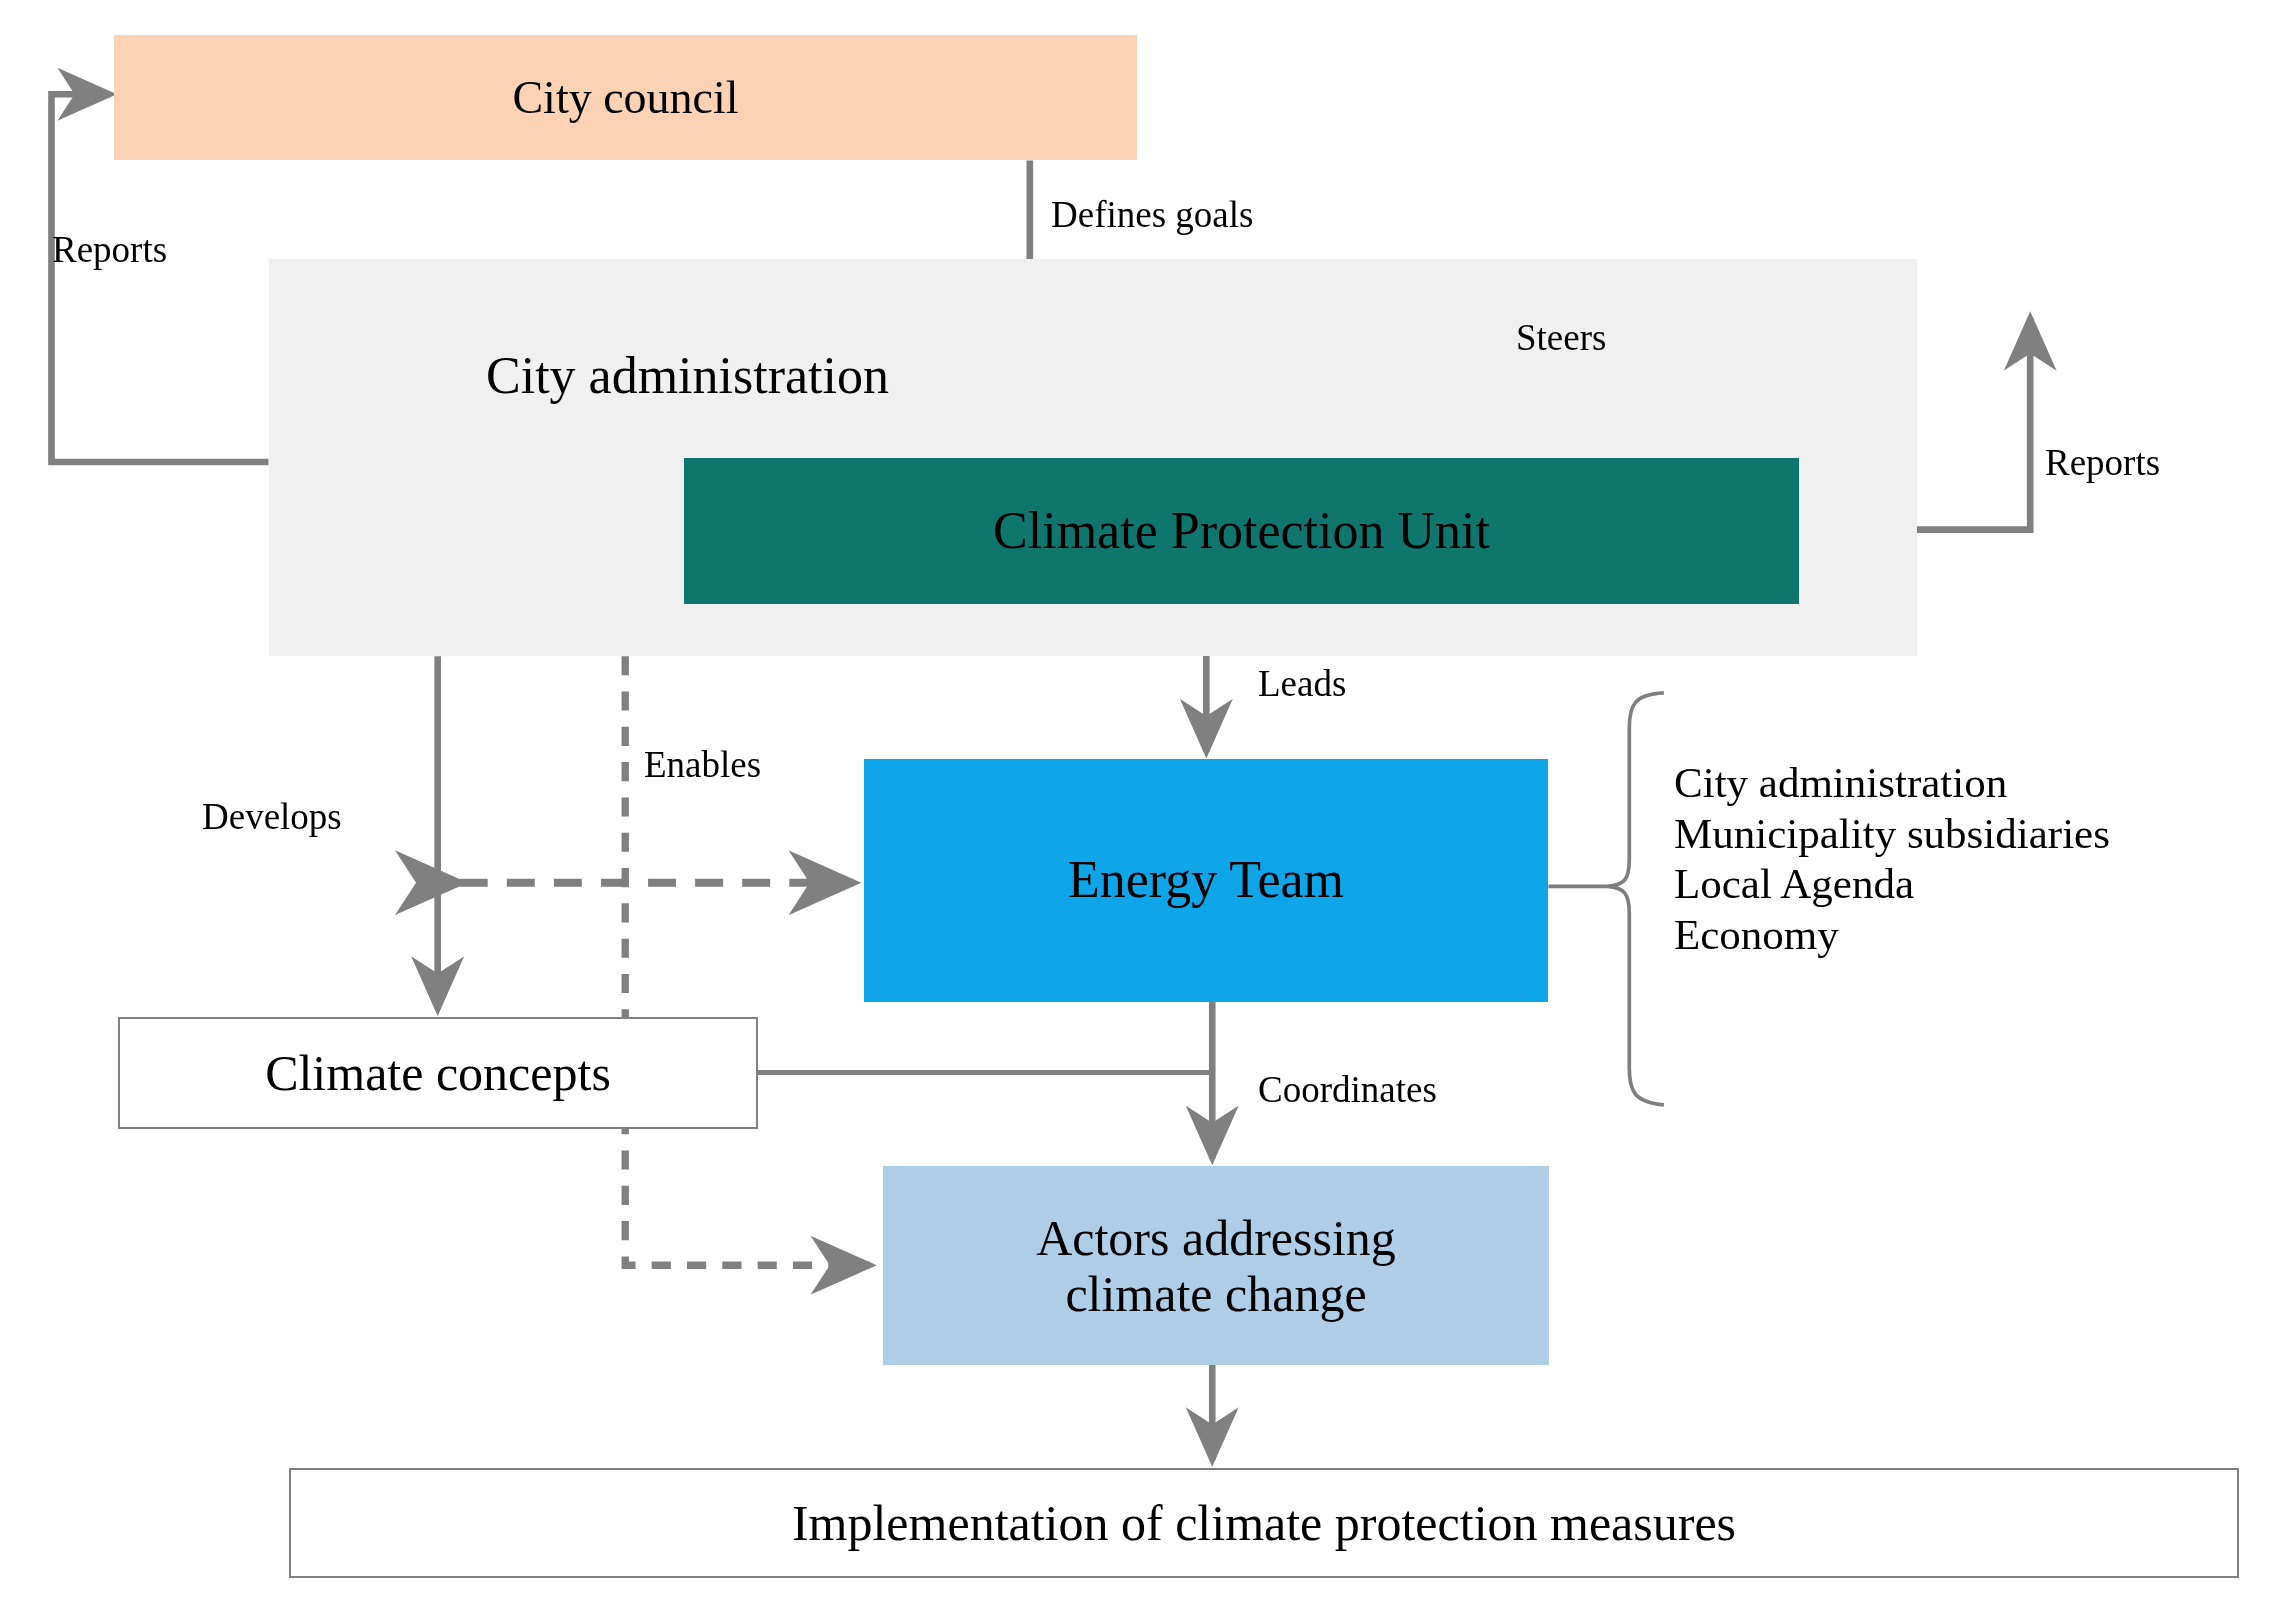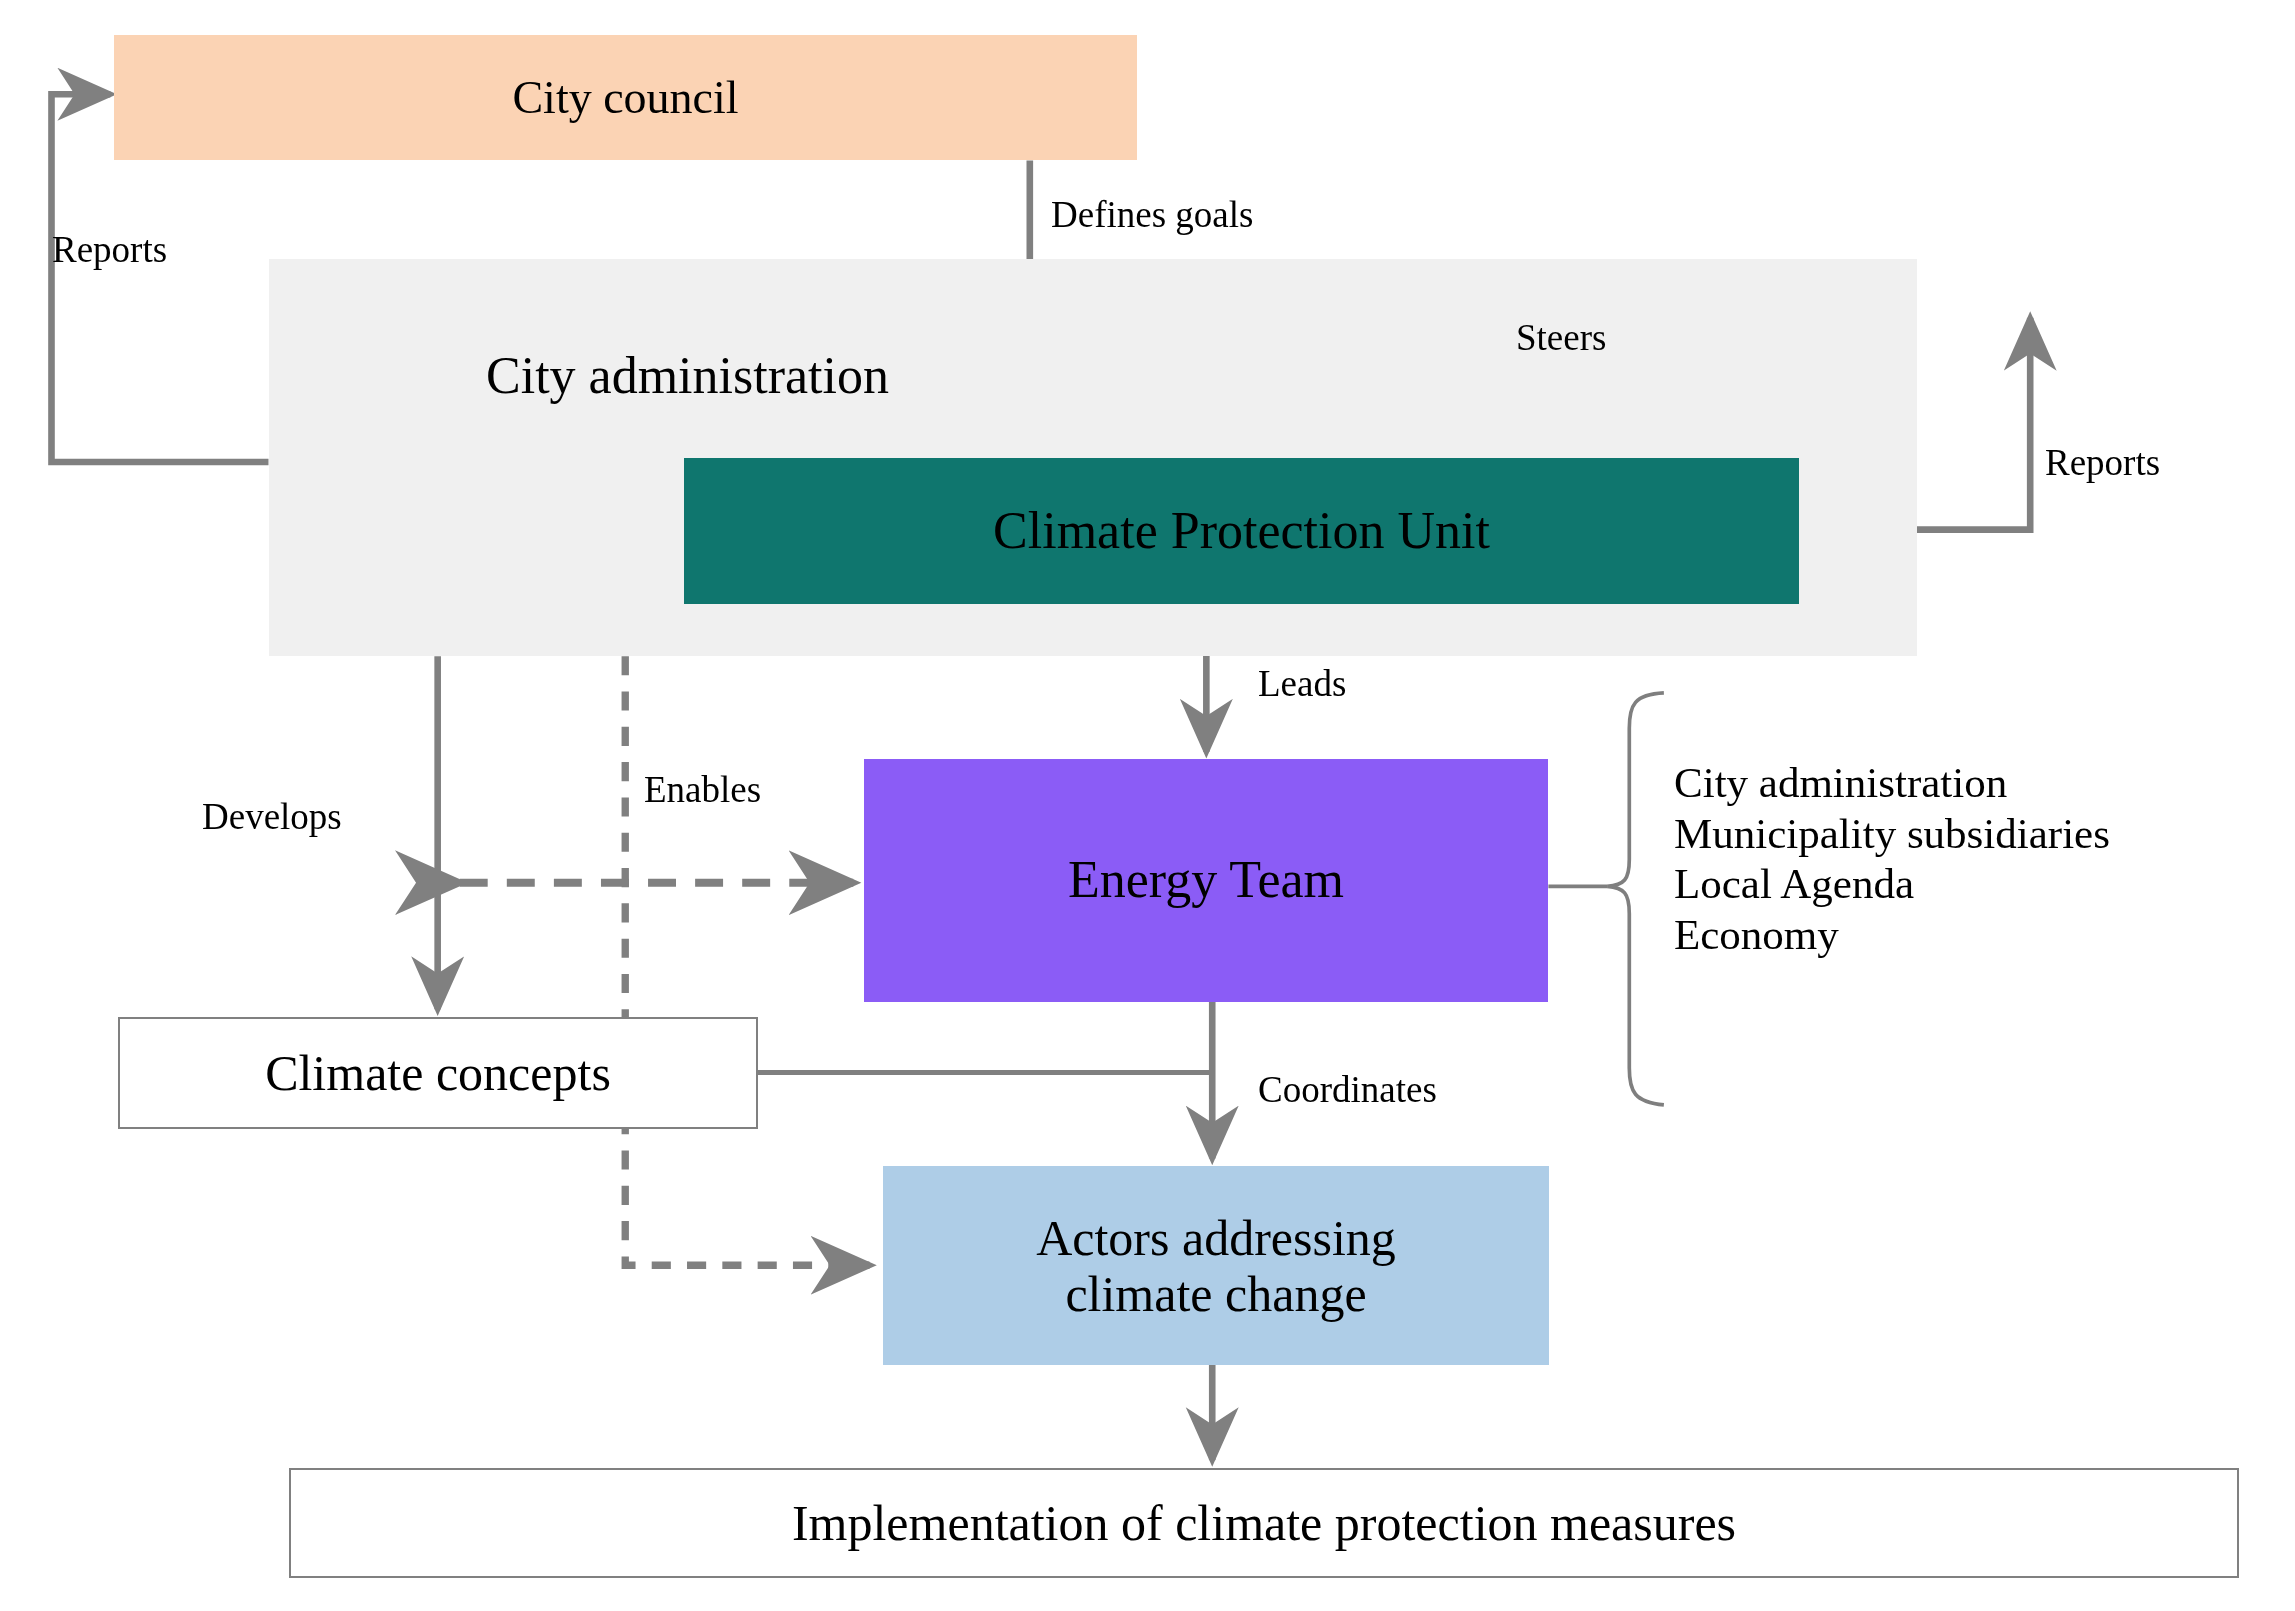--- a/index.html
+++ b/index.html
@@ -44,21 +44,21 @@
     background:#ffffff; border:2.2px solid #808080;
     font-size:54px;
   }
   .box-cpu{
     left:684px; top:458px; width:1115px; height:146px;
     background:#0f766e; border:none;
     font-size:52px;
   }
   .box-energy{
     left:864px; top:759px; width:684px; height:243px;
-    background:#8b5cf6; border:none;
+    background:#0ea5e9; border:none;
     font-size:52px;
   }
   .box-concepts{
     left:118px; top:1017px; width:640px; height:112px;
     background:#ffffff; border:2.2px solid #808080;
     font-size:50px;
   }
   .box-actors{
     left:883px; top:1166px; width:666px; height:199px;
     background:#aecde7; border:none;
@@ -76,21 +76,21 @@
     font-size:37px;
     white-space:nowrap;
     color:#000;
   }
   .l-defines{ left:1051px; top:193px; }
   .l-steers { left:1516px; top:316px; }
   .l-reports-left{ left:52px; top:228px; }
   .l-reports-right{ left:2045px; top:441px; }
   .l-leads  { left:1258px; top:662px; }
   .l-develops{ left:202px; top:795px; }
-  .l-enables{ left:644px; top:743px;margin-top:25px; }
+  .l-enables{ left:644px; top:743px; }
   .l-coord  { left:1258px; top:1068px; }
   
   .bracket-list{
     position:absolute;
     left:1674px; top:758px;
     font-size:43px;
     line-height:1.18;
     white-space:nowrap;
   }
   svg.overlay{

